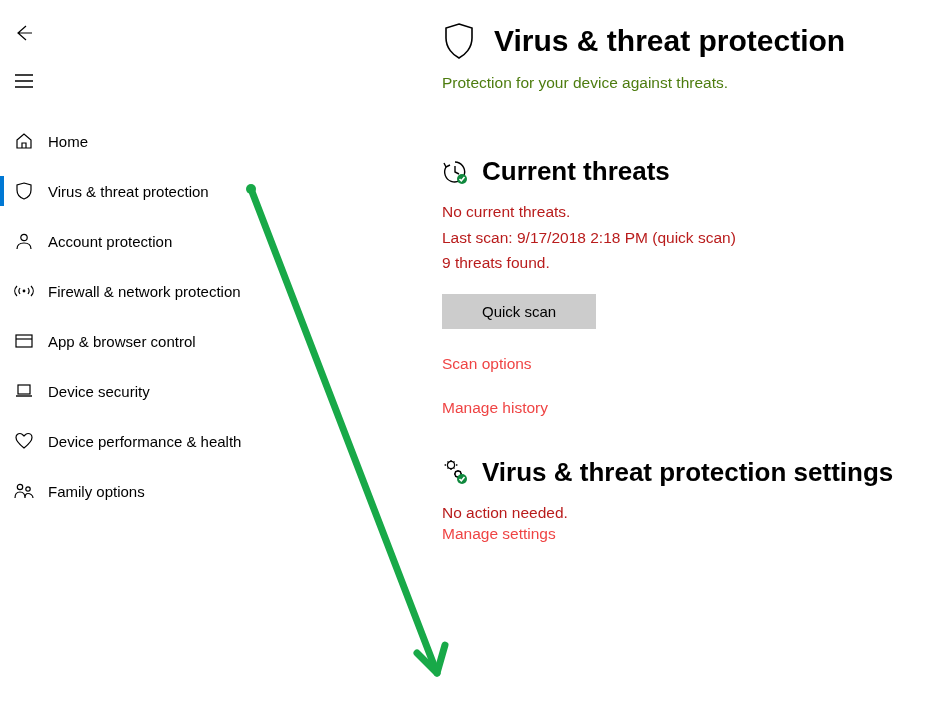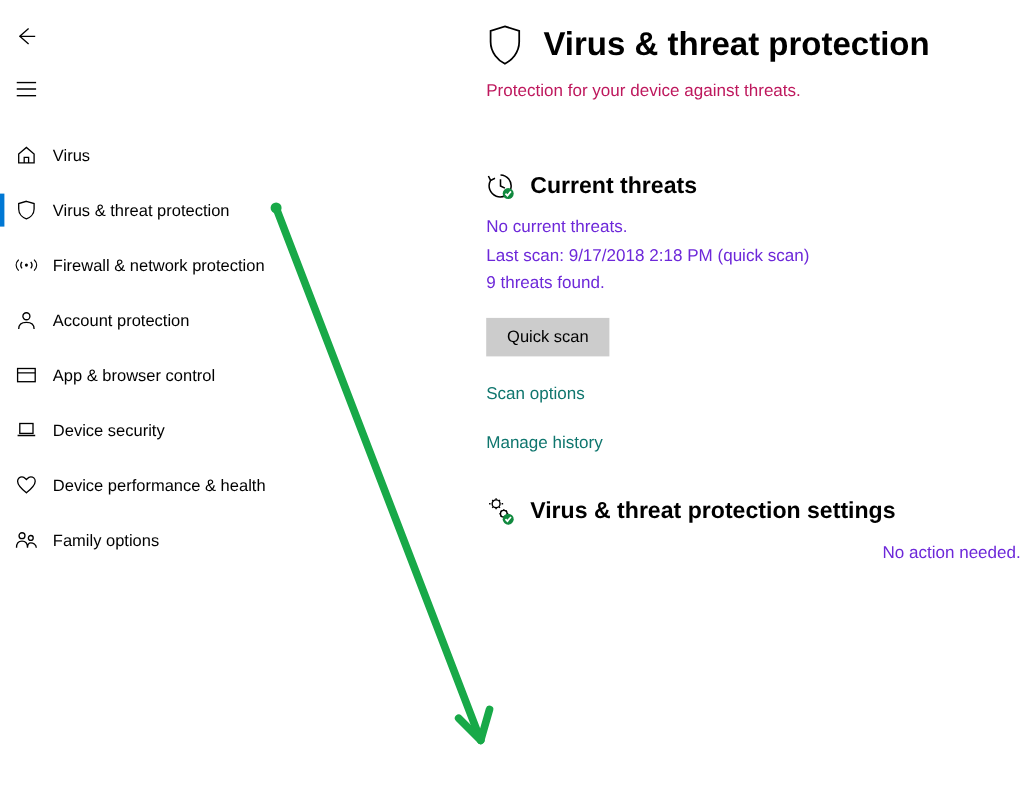--- a/index.html
+++ b/index.html
@@ -73,57 +73,57 @@
       gap: 18px;
       margin-bottom: 14px;
     }
     .page-title {
       font-size: 30px;
       font-weight: 600;
       color: #000;
     }
     .subtitle {
       font-size: 15.5px;
-      color: #be185d;
+      color: #4d7c0f;
       margin-bottom: 64px;
     }
     .section-header {
       display: flex;
       align-items: center;
       gap: 14px;
       margin-bottom: 12px;
     }
     .section-title {
-      font-size: 21px;
+      font-size: 26px;
       font-weight: 600;
     }
     .body-line {
       font-size: 15.5px;
-      color: #6d28d9;
+      color: #b91c1c;
       line-height: 1.65;
     }
     .btn {
       display: inline-block;
       background: #cccccc;
       border: none;
-      padding: 9px 19px;
+      padding: 9px 40px;
       font-size: 15px;
       font-family: inherit;
       cursor: pointer;
       margin-top: 18px;
       margin-bottom: 26px;
     }
     .link {
       font-size: 15.5px;
-      color: #0f766e;
+      color: #ef4444;
       cursor: pointer;
       display: block;
       margin-bottom: 26px;
     }
-    .settings-section { margin-top: 40px; text-align: right; }
+    .settings-section { margin-top: 40px; }
     .arrow-annot {
       position: absolute;
       left: 245px;
       top: 183px;
       pointer-events: none;
       z-index: 10;
     }
     svg { display: block; }
   </style>
 </head>
@@ -144,50 +144,50 @@
         </svg>
     </span>
   </div>
 
   <div class="nav-item">
     <span class="nicon">
       <svg width="20" height="20" viewBox="0 0 20 20">
           <path d="M3 9 L10 3 L17 9 V17 H3 Z M8 17 V12 H12 V17" stroke="#000" stroke-width="1.2" fill="none"></path>
         </svg>
     </span>
-    <span class="nlabel">Virus</span>
+    <span class="nlabel">Home</span>
   </div>
 
   <div class="nav-item active">
     <span class="nicon">
       <svg width="20" height="20" viewBox="0 0 20 20">
           <path d="M10 2 L17 4 V9 C17 14 13 17 10 18 C7 17 3 14 3 9 V4 Z" stroke="#000" stroke-width="1.2" fill="none"></path>
         </svg>
     </span>
     <span class="nlabel">Virus &amp; threat protection</span>
+  </div>
+
+  <div class="nav-item">
+    <span class="nicon">
+      <svg width="20" height="20" viewBox="0 0 20 20">
+          <circle cx="10" cy="6.5" r="3.2" stroke="#000" stroke-width="1.2" fill="none"></circle>
+          <path d="M3 18 C3 13 7 12 10 12 C13 12 17 13 17 18" stroke="#000" stroke-width="1.2" fill="none"></path>
+        </svg>
+    </span>
+    <span class="nlabel">Account protection</span>
   </div>
 
   <div class="nav-item">
     <span class="nicon">
       <svg width="22" height="20" viewBox="0 0 22 20">
           <path d="M4 5 C1 8 1 12 4 15 M7 7 C5.5 9 5.5 11 7 13 M18 5 C21 8 21 12 18 15 M15 7 C16.5 9 16.5 11 15 13" stroke="#000" stroke-width="1.2" fill="none"></path>
           <circle cx="11" cy="10" r="1.4" fill="#000"></circle>
         </svg>
     </span>
     <span class="nlabel">Firewall &amp; network protection</span>
-  </div>
-
-  <div class="nav-item">
-    <span class="nicon">
-      <svg width="20" height="20" viewBox="0 0 20 20">
-          <circle cx="10" cy="6.5" r="3.2" stroke="#000" stroke-width="1.2" fill="none"></circle>
-          <path d="M3 18 C3 13 7 12 10 12 C13 12 17 13 17 18" stroke="#000" stroke-width="1.2" fill="none"></path>
-        </svg>
-    </span>
-    <span class="nlabel">Account protection</span>
   </div>
 
   <div class="nav-item">
     <span class="nicon">
       <svg width="20" height="20" viewBox="0 0 20 20">
           <rect x="2" y="4" width="16" height="12" stroke="#000" stroke-width="1.2" fill="none"></rect>
           <path d="M2 8 H18" stroke="#000" stroke-width="1.2"></path>
         </svg>
     </span>
     <span class="nlabel">App &amp; browser control</span>
@@ -264,20 +264,21 @@
           <path d="M9 1 V2.4 M9 9.6 V11 M4 6 H2.6 M15.4 6 H14 M5.5 2.5 L6.4 3.4 M12.5 2.5 L11.6 3.4 M5.5 9.5 L6.4 8.6 M12.5 9.5 L11.6 8.6" stroke="#000" stroke-width="1.3"></path>
           <circle cx="16" cy="15" r="3" stroke="#000" stroke-width="1.3" fill="none"></circle>
           <path d="M16 11 V12 M16 18 V19 M12 15 H13 M19 15 H20 M13.2 12.2 L13.9 12.9 M18.8 12.2 L18.1 12.9 M13.2 17.8 L13.9 17.1 M18.8 17.8 L18.1 17.1" stroke="#000" stroke-width="1.3"></path>
           <circle cx="20" cy="20" r="5" fill="#10893e"></circle>
             <path d="M17.5 20 L19.3 21.8 L22.5 18" stroke="#fff" stroke-width="1.6" fill="none"></path>
         </svg>
       </span>
       <div class="section-title">Virus &amp; threat protection settings</div>
     </div>
     <div class="body-line" style="">No action needed.</div>
+    <span class="link">Manage settings</span>
   </div>
 </div>
 
 <div class="arrow-annot">
   <svg width="230" height="510" viewBox="0 0 230 510">
     <path d="M6 6 L192 490" stroke="#18a948" stroke-width="7" fill="none" stroke-linecap="round"></path>
     <path d="M192 490 L172 470 M192 490 L200 462" stroke="#18a948" stroke-width="7" fill="none" stroke-linecap="round"></path>
     <circle cx="6" cy="6" r="5" fill="#18a948"></circle>
   </svg>
 </div>

